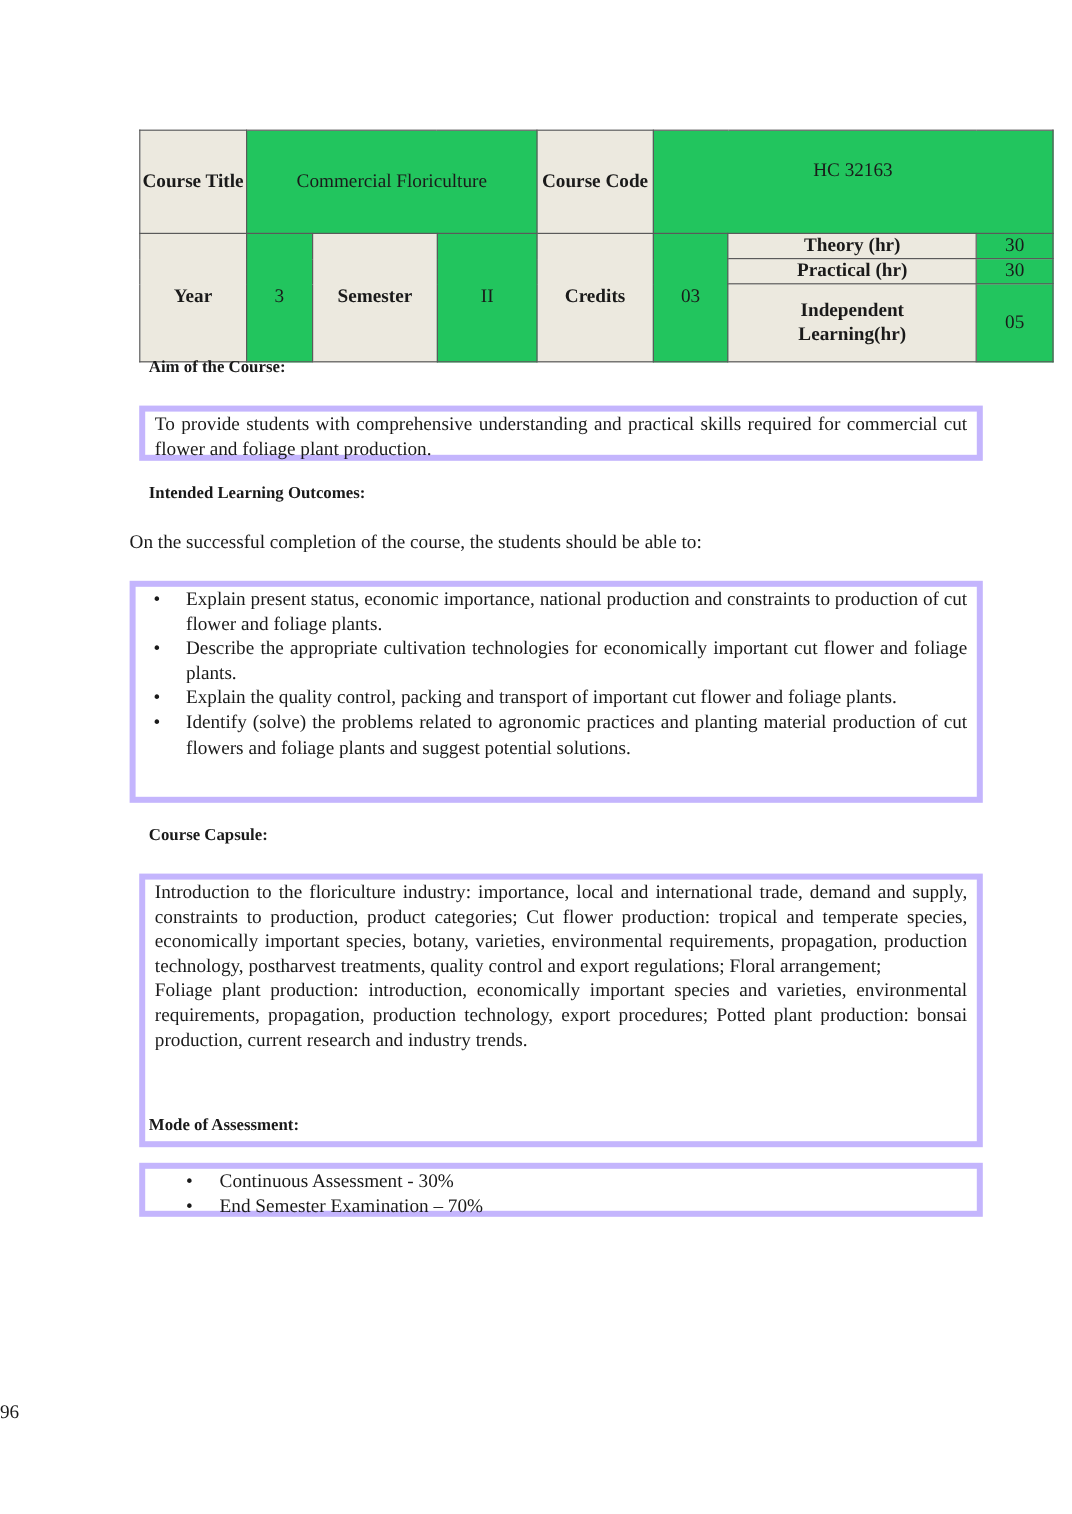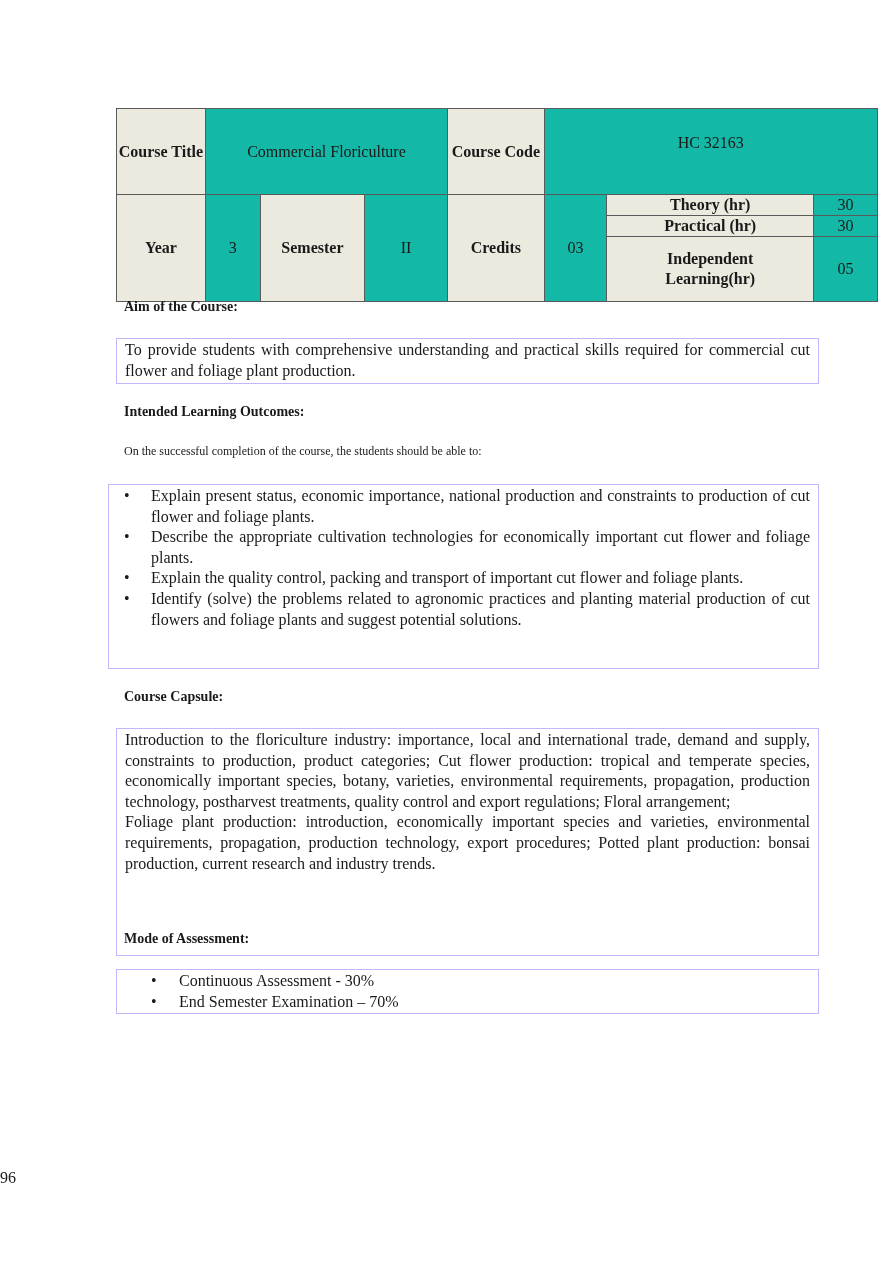--- a/index.html
+++ b/index.html
@@ -2,25 +2,25 @@
 <html><head>
 <meta charset="utf-8">
 <style>
   html, body { margin: 0; padding: 0; background: #ffffff; }
   body { width: 893px; height: 1262px; position: relative; font-family: "DejaVu Serif", "Liberation Serif", serif; color: #1a1a1a; overflow: hidden; }
 
   
   .course-table { position: absolute; left: 116px; top: 108px; width: 762px; height: 170px; border-collapse: collapse; font-family: "Liberation Serif", serif; font-size: 16px; }
   .course-table td { border: 1px solid #5a5a5a; text-align: center; vertical-align: middle; padding: 0; line-height: 20px; }
   .course-table .hd { background: #ece9df; font-weight: bold; }
-  .course-table .val { background: #14b8a6; }
+  .course-table .val { background: #22c55e; }
 
   .heading { position: absolute; left: 124px; font-family: "Liberation Serif", serif; font-weight: bold; font-size: 14px; }
-  .plain { position: absolute; left: 108px; font-family: "Liberation Serif", serif; font-size: 12px; margin-left: 16px; }
-  .box { position: absolute; border: 1px solid #c4b5fd; font-family: "Liberation Serif", serif; font-size: 16px; line-height: 20.6px; box-sizing: border-box; }
+  .plain { position: absolute; left: 108px; font-family: "Liberation Serif", serif; font-size: 16px; }
+  .box { position: absolute; border: 5px solid #c4b5fd; font-family: "Liberation Serif", serif; font-size: 16px; line-height: 20.6px; box-sizing: border-box; }
   .justify { text-align: justify; text-align-last: left; }
 
   ul.bullets { list-style: none; margin: 0; padding: 0; }
   ul.bullets li { position: relative; padding-left: 41px; text-align: justify; }
   ul.bullets li .dot { position: absolute; left: 14px; top: 0; }
 
   ul.assess { list-style: none; margin: 0; padding: 0; }
   ul.assess li { position: relative; padding-left: 62px; }
   ul.assess li .dot { position: absolute; left: 34px; top: 0; }
 

